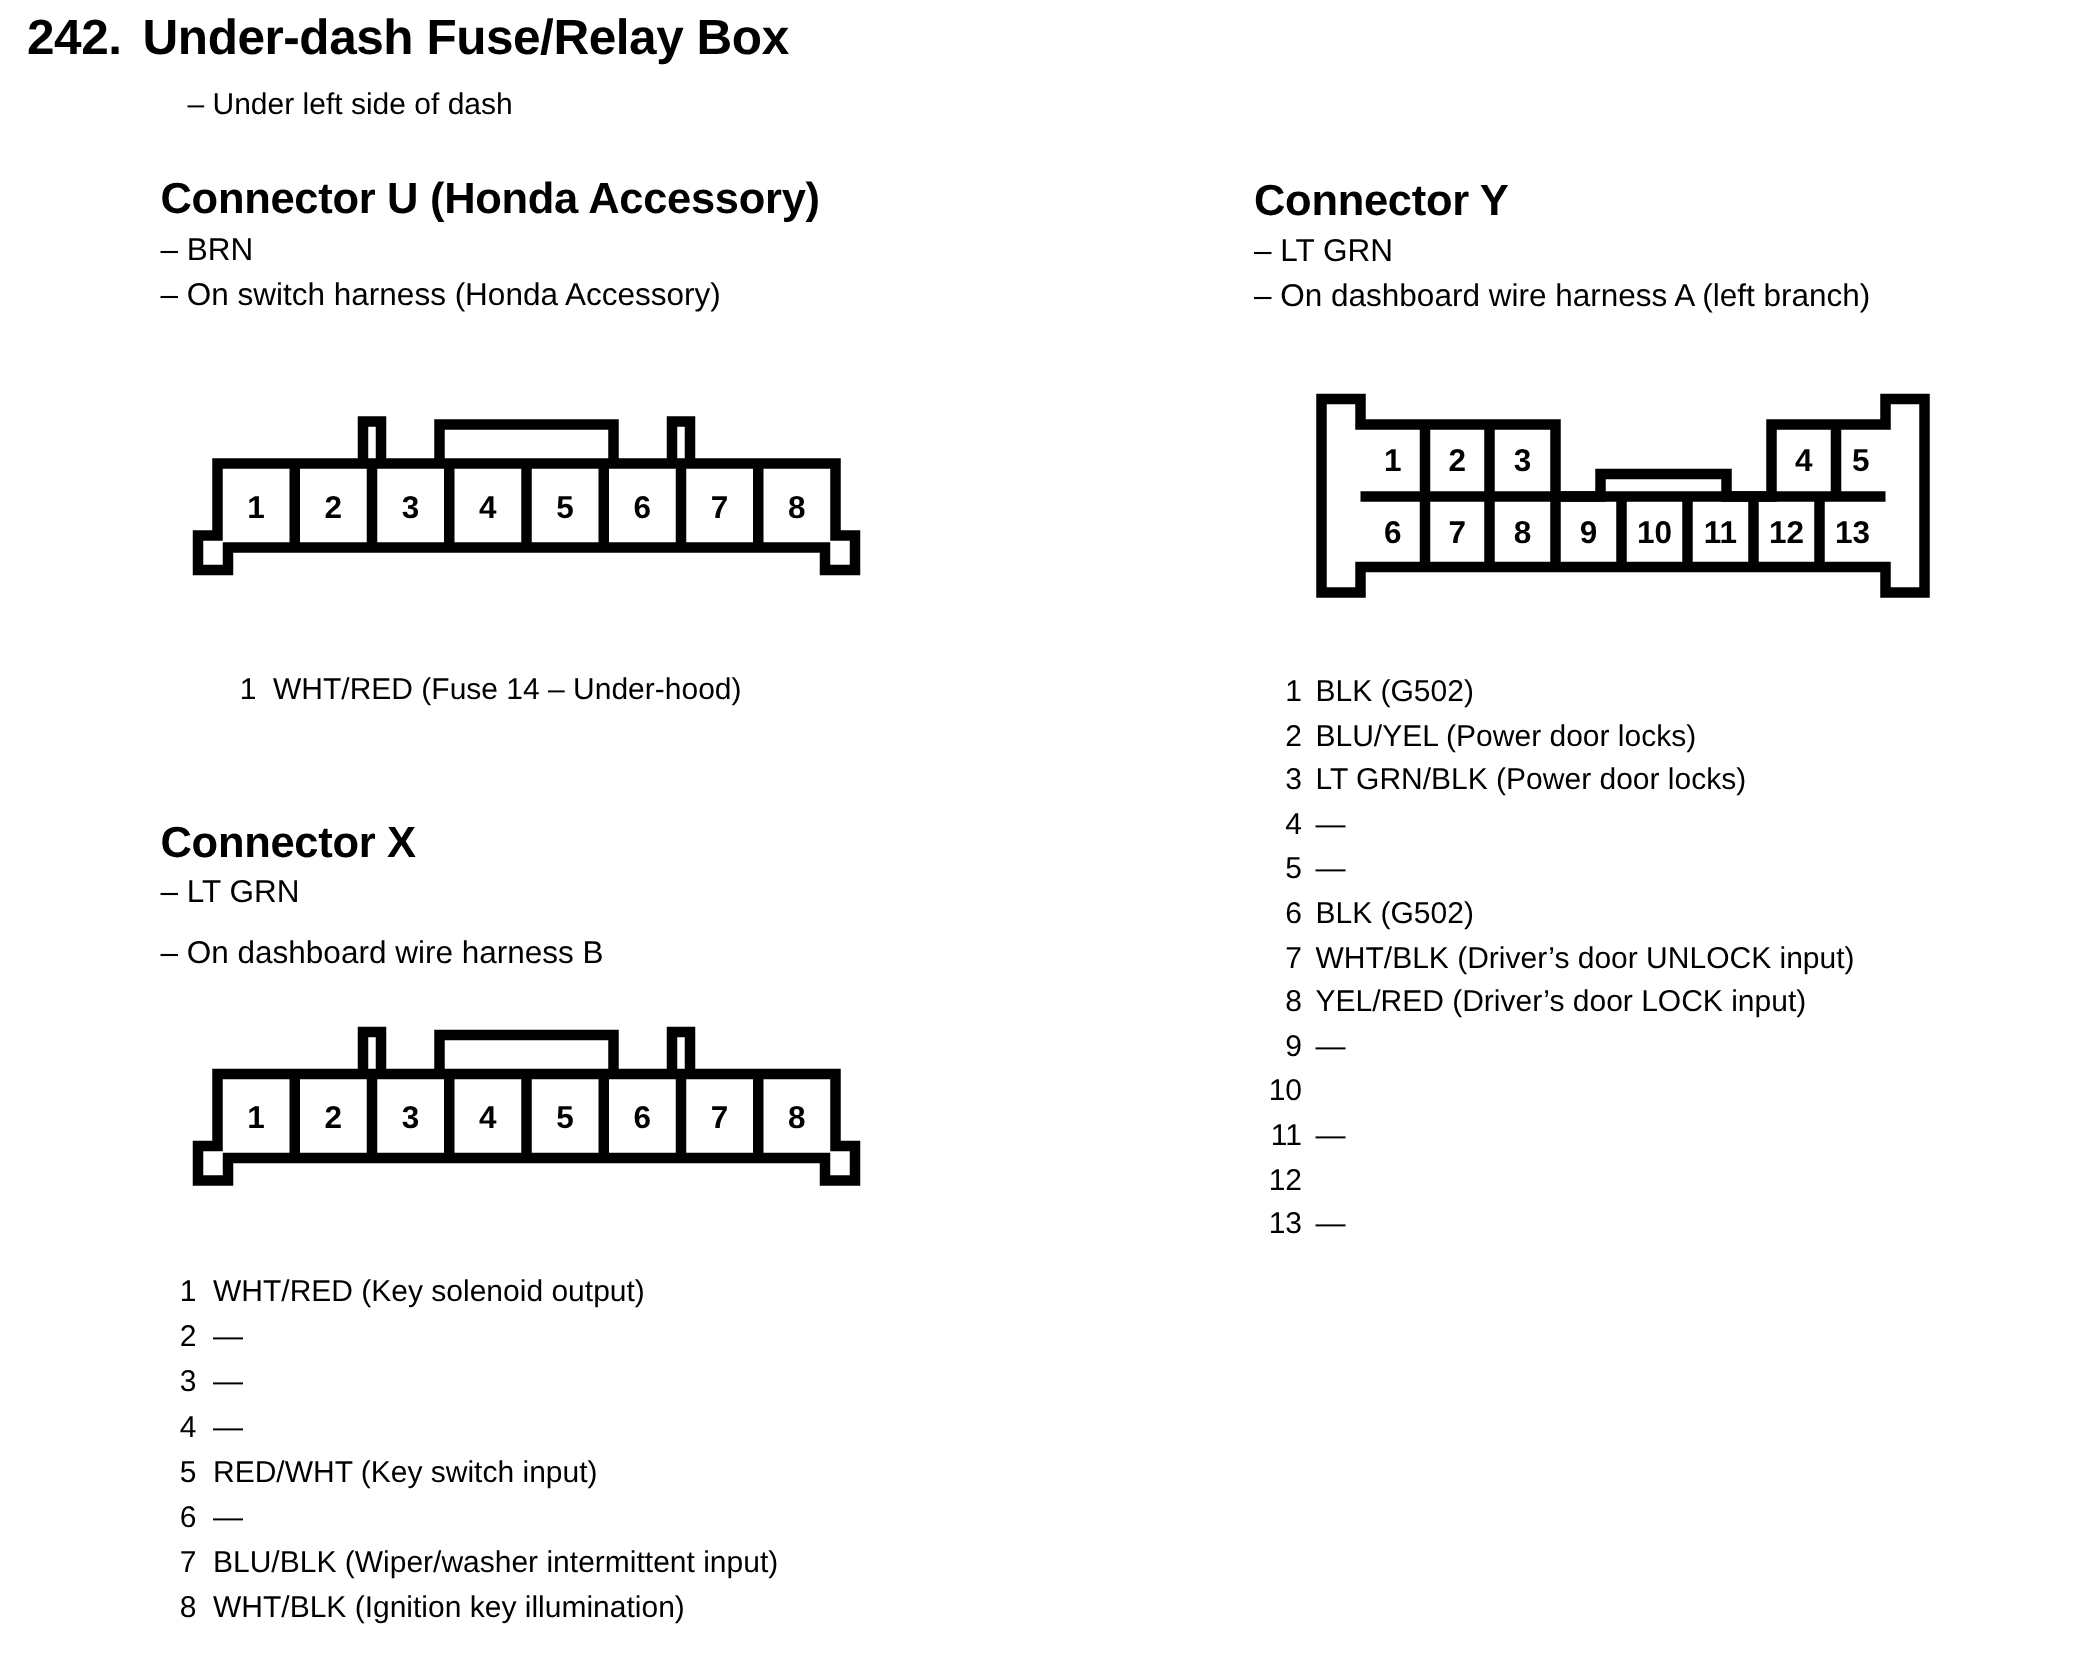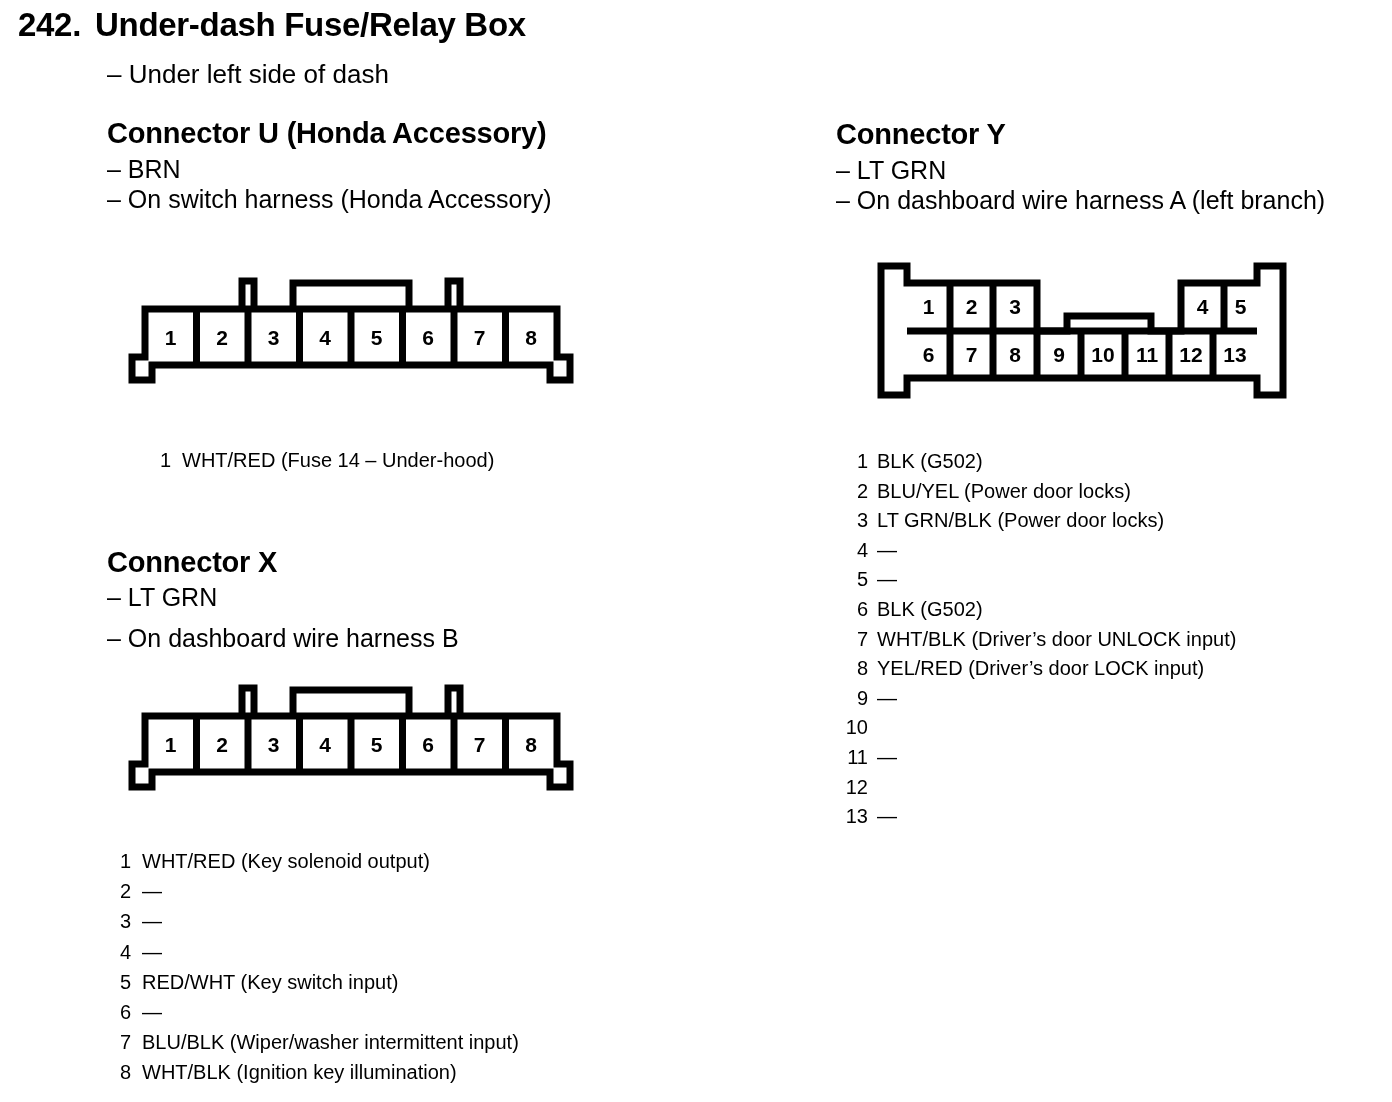--- a/index.html
+++ b/index.html
@@ -24,37 +24,37 @@
     top: 6px;
     font-size: 33px;
     font-weight: bold;
     letter-spacing: -0.3px;
     white-space: nowrap;
   }
   .page-title .num { margin-right: 14px; }
 
   .page-subtitle {
     position: absolute;
-    left: 107px;
+    left: 125px;
     top: 59px;
-    font-size: 26px;
+    font-size: 20px;
     white-space: nowrap;
   }
 
   
   .section-title {
     position: absolute;
     font-size: 29px;
     font-weight: bold;
     white-space: nowrap;
     letter-spacing: -0.2px;
   }
   .section-note {
     position: absolute;
-    font-size: 25px;
+    font-size: 21px;
     white-space: nowrap;
   }
 
   
   .pin-list {
     position: absolute;
     font-size: 20px;
   }
   .pin-row {
     display: flex;

